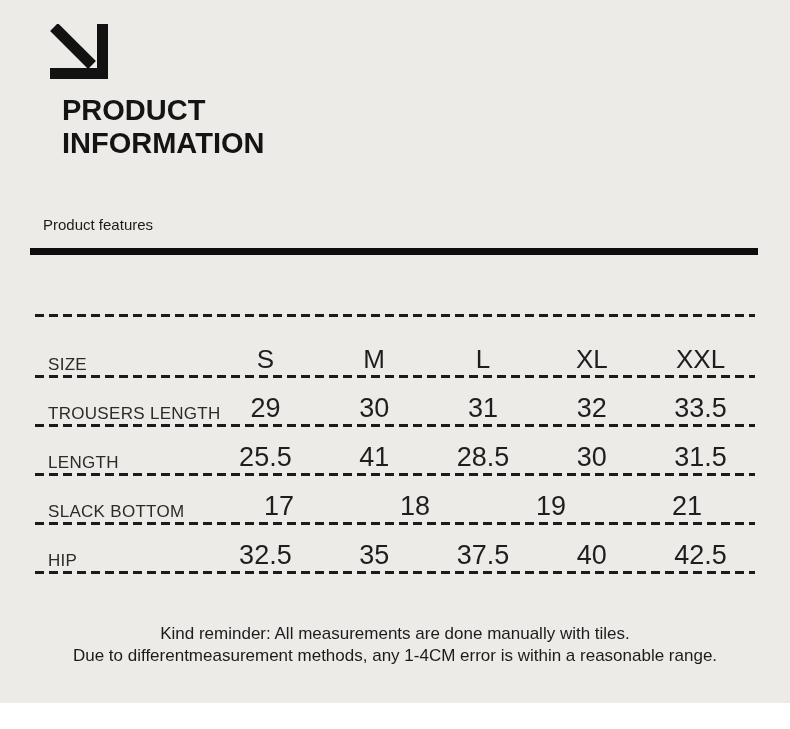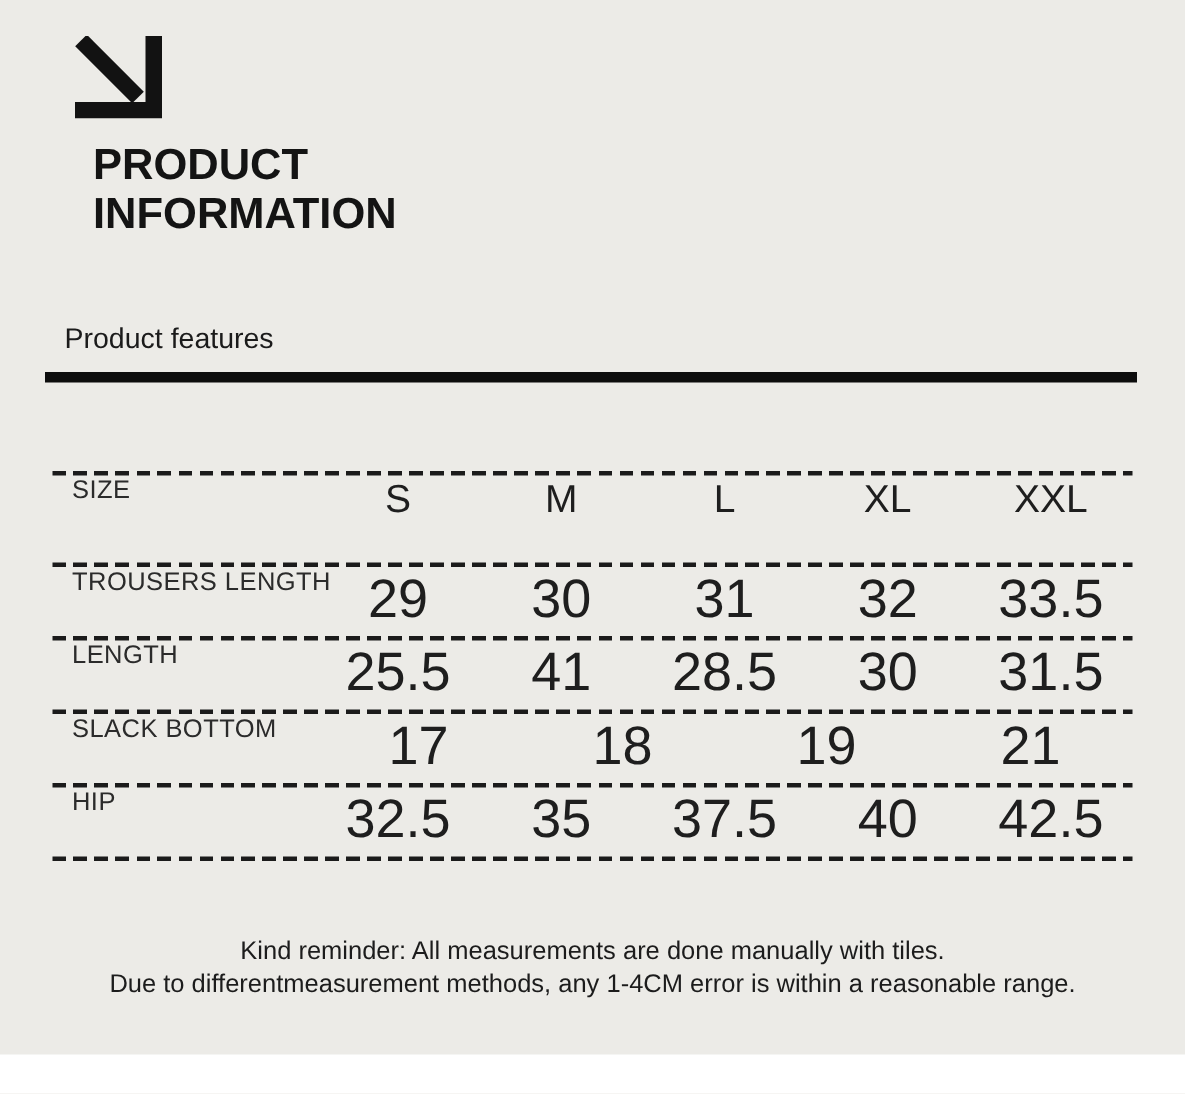--- a/index.html
+++ b/index.html
@@ -21,45 +21,45 @@
   }
   .title {
     position: absolute; left: 62px; top: 94px;
     margin: 0;
     font-size: 29px; line-height: 33px;
     font-weight: 700; letter-spacing: 0;
     color: #141414;
   }
   .features-label {
     position: absolute; left: 43px; top: 216px;
-    font-size: 19px; color: #1b1b1b;
+    font-size: 15px; color: #1b1b1b;
   }
   .rule {
     position: absolute; left: 30px; top: 248px;
     width: 728px; height: 7px;
     background: #0d0d0d;
   }
   .chart {
     position: absolute; left: 35px; top: 314px;
     width: 720px;
   }
   .dash {
     height: 3px;
     background: repeating-linear-gradient(90deg, #1b1b1b 0, #1b1b1b 9px, transparent 9px, transparent 14px);
   }
-  .t-row { display: flex; align-items: flex-start; height: 46px; }
+  .t-row { display: flex; align-items: flex-end; height: 46px; }
   .t-row.header { height: 58px; }
   .cell-label {
     width: 176px; box-sizing: border-box; padding-left: 13px;
     font-size: 17px; letter-spacing: 0.3px; color: #2b2b2b;
     white-space: nowrap;
   }
   .cell-val {
     flex: 1; text-align: center;
-    font-size: 36px; color: #1e1e1e;
+    font-size: 27px; color: #1e1e1e;
   }
   .t-row.header .cell-val { font-size: 26px; }
   .note {
     position: absolute; left: 0; top: 607px;
     width: 790px; text-align: center;
     font-size: 17px; line-height: 21.5px;
     color: #1c1c1c;
     margin-top: 16px;
   }
 </style>

